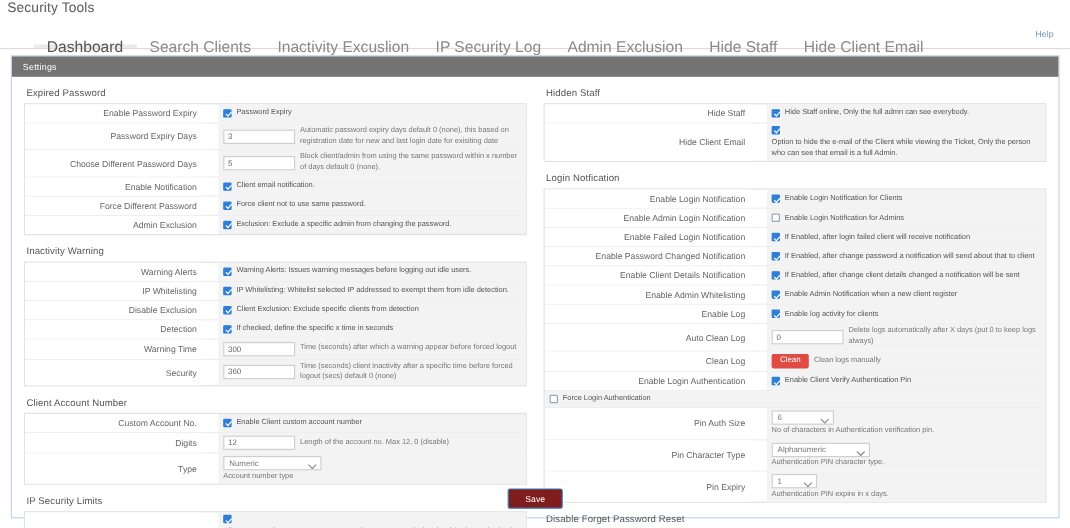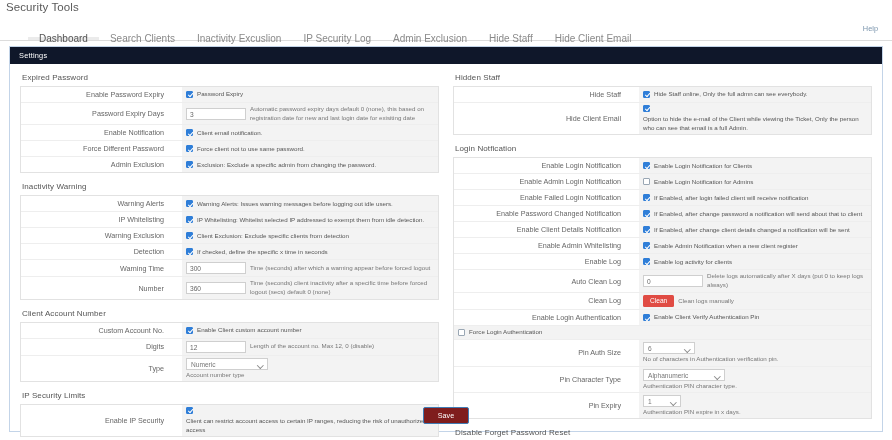--- a/index.html
+++ b/index.html
@@ -33,21 +33,21 @@
     width: 892px; height: 22px;
     border-bottom: 1px solid #dcdcdc;
     display: flex;
     align-items: stretch;
     padding-left: 28px;
     background: #ffffff;
   }
   .tab {
     display: flex; align-items: center;
     padding: 0 11px;
-    font-size: 10px;
+    font-size: 13px;
     color: #8a8a8a;
     white-space: nowrap;
     cursor: pointer;
     margin-top: 18px;
   }
   .tab.active {
     background: #ebebeb;
     color: #555;
   }
   .help-link {
@@ -61,21 +61,21 @@
   
   .card {
     position: absolute;
     left: 9px; top: 46px;
     width: 874px; height: 386px;
     border: 1px solid #c3d4e8;
     background: #ffffff;
   }
   .card-header {
     height: 17px;
-    background: #0f172a;
+    background: #737373;
     color: #ffffff;
     font-size: 7.4px;
     display: flex; align-items: center;
     padding-left: 9px;
     letter-spacing: .2px;
   }
   .card-body {
     position: relative;
     height: 367px;
     padding: 9px 10px 0 10px;
@@ -294,20 +294,27 @@
           </div>
 
           <div class="row">
             <div class="rlabel">Password Expiry Days</div>
             <div class="rvalue">
               <span class="txt">3</span>
               <span class="hint-block">Automatic password expiry days default 0 (none), this based on registration date for new and last login date for exisiting date</span>
             </div>
           </div>
 
+          <div class="row">
+            <div class="rlabel">Choose Different Password Days</div>
+            <div class="rvalue">
+              <span class="txt">5</span>
+              <span class="hint-block">Block client/admin from using the same password within x number of days default 0 (none).</span>
+            </div>
+          </div>
 
           <div class="row">
             <div class="rlabel">Enable Notification</div>
             <div class="rvalue">
               <span class="cb on"></span>
               <span class="cb-text">Client email notification.</span>
             </div>
           </div>
 
           <div class="row">
@@ -340,21 +347,21 @@
 
           <div class="row">
             <div class="rlabel">IP Whitelisting</div>
             <div class="rvalue">
               <span class="cb on"></span>
               <span class="cb-text">IP Whitelisting: Whitelist selected IP addressed to exempt them from idle detection.</span>
             </div>
           </div>
 
           <div class="row">
-            <div class="rlabel">Warning Exclusion</div>
+            <div class="rlabel">Disable Exclusion</div>
             <div class="rvalue">
               <span class="cb on"></span>
               <span class="cb-text">Client Exclusion: Exclude specific clients from detection</span>
             </div>
           </div>
 
           <div class="row">
             <div class="rlabel">Detection</div>
             <div class="rvalue">
               <span class="cb on"></span>
@@ -364,21 +371,21 @@
 
           <div class="row">
             <div class="rlabel">Warning Time</div>
             <div class="rvalue">
               <span class="txt">300</span>
               <span class="hint-block">Time (seconds) after which a warning appear before forced logout</span>
             </div>
           </div>
 
           <div class="row">
-            <div class="rlabel">Number</div>
+            <div class="rlabel">Security</div>
             <div class="rvalue">
               <span class="txt">360</span>
               <span class="hint-block">Time (seconds) client inactivity after a specific time before forced logout (secs) default 0 (none)</span>
             </div>
           </div>
         </div>
 
         <div class="section-title">Client Account Number</div>
         <div class="section">
 

